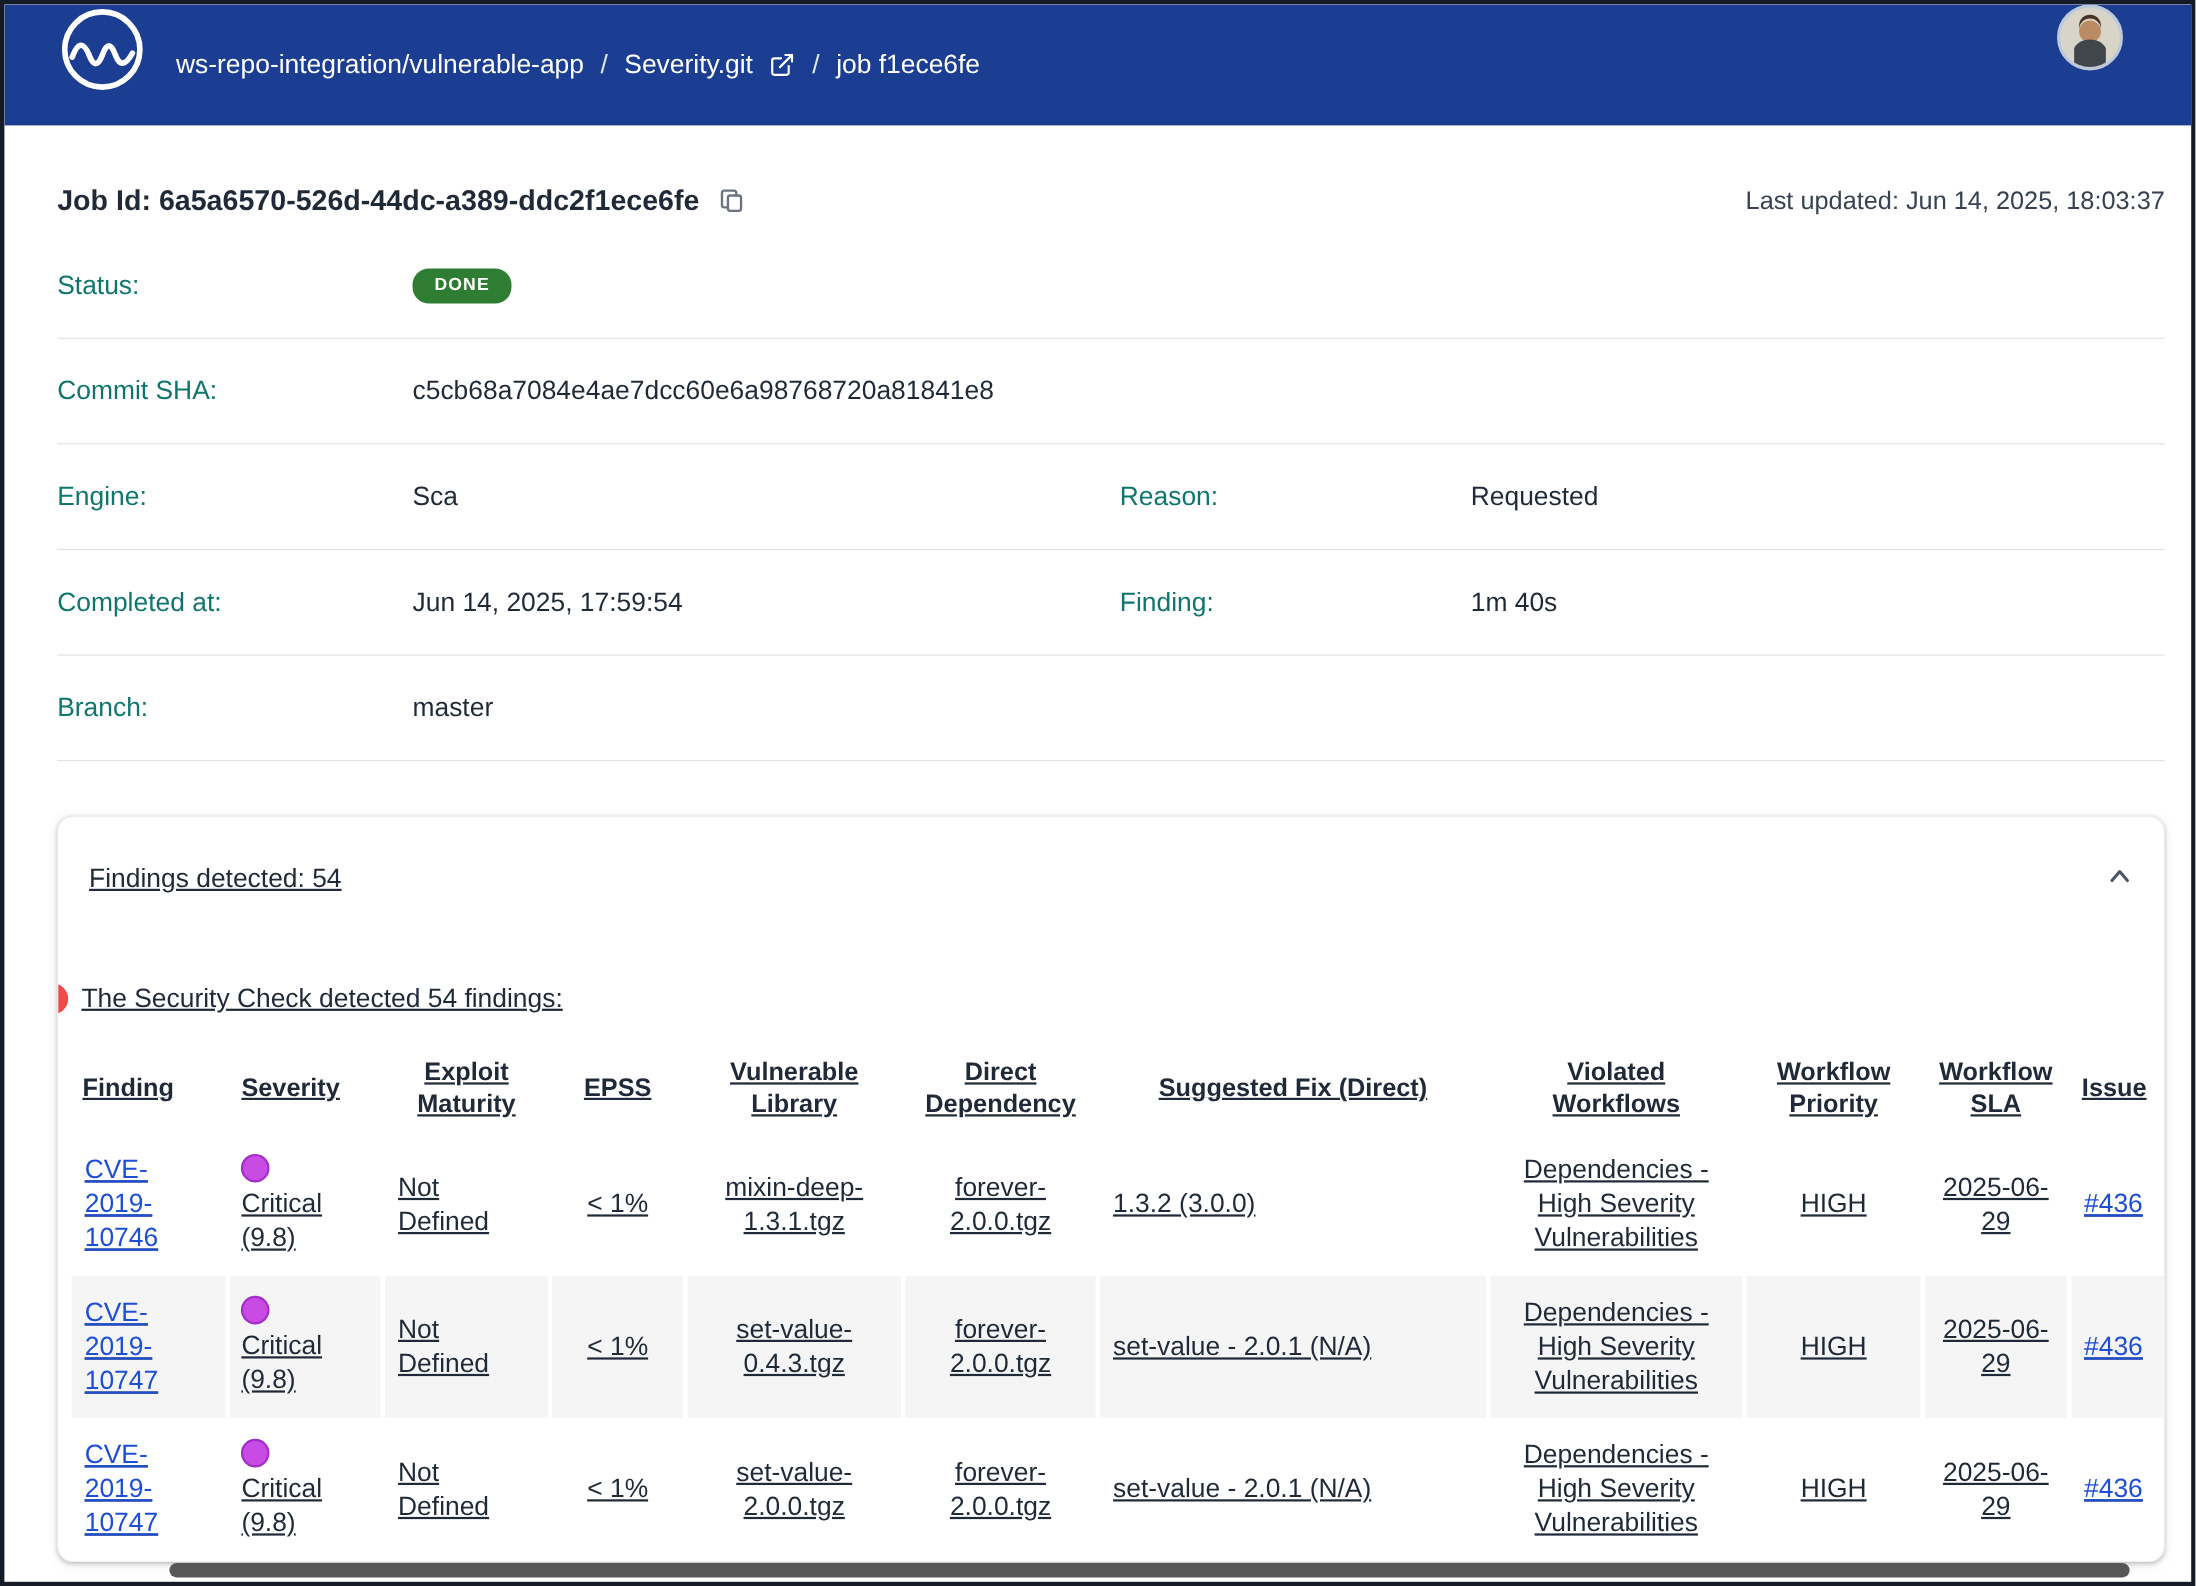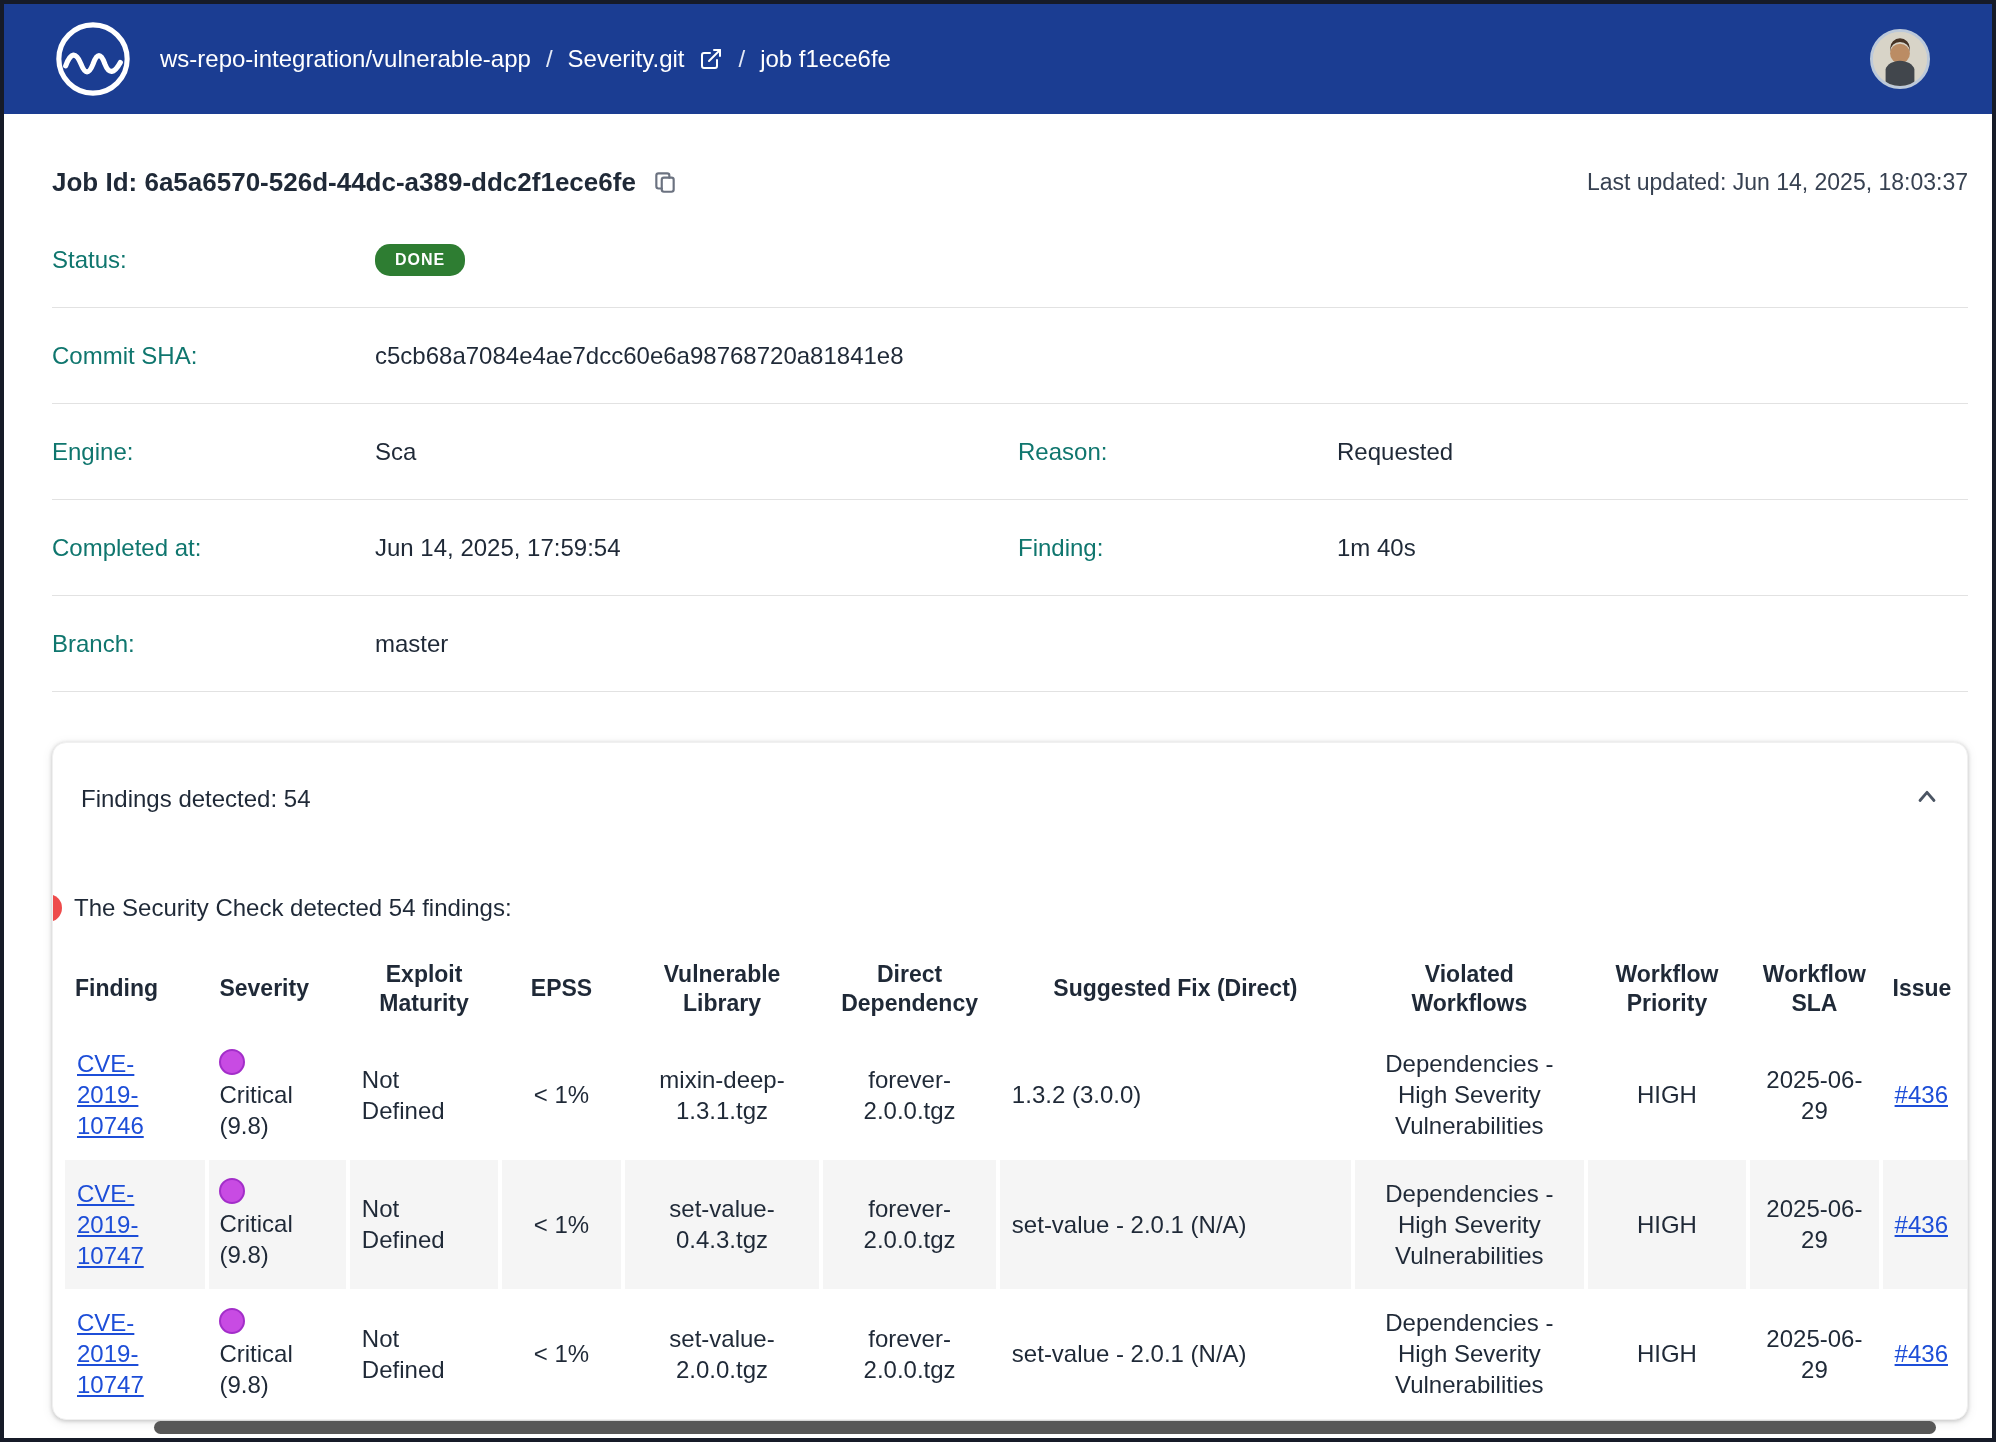--- a/index.html
+++ b/index.html
@@ -5,21 +5,21 @@
   * { box-sizing: border-box; }
   html,body { margin:0; padding:0; background:#fff; }
   .page {
     width:1996px; height:1442px; position:relative; overflow:hidden;
     border:4px solid #161b28; background:#fff;
     font-family:"Liberation Sans", sans-serif; color:#1f2937;
   }
   
   .topbar {
     height:110px; background:var(--topbar-bg,#1b3d92);
-    display:flex; align-items:center; padding:0 62px 0 48px;
+    display:flex; padding:0 62px 0 48px;
   }
   .logo { width:82px; height:82px; flex:0 0 82px; cursor:pointer; }
   .logo svg { width:82px; height:82px; display:block; }
   .breadcrumb { margin-left:26px; display:flex; align-items:center; gap:15px; color:#fff; font-size:24px; white-space:nowrap; }
   .crumb { color:#fff; cursor:pointer; }
   .sep { color:#e3e8f5; }
   .ext { width:24px; height:24px; display:inline-flex; cursor:pointer; }
   .ext svg { width:24px; height:24px; }
   .avatar {
     margin-left:auto; width:60px; height:60px; border-radius:50%;
@@ -42,20 +42,21 @@
   .val.full { grid-column:2 / 5; }
   .badge {
     display:inline-block; background:var(--status-done-bg,#2e7d32); color:#fff;
     font-size:16px; font-weight:700; letter-spacing:1px; padding:7px 20px; border-radius:15px;
   }
   
   .card {
     margin-top:50px; background:#fff; border-radius:14px;
     box-shadow:0 1px 4px rgba(0,0,0,.2), 0 2px 12px rgba(0,0,0,.08);
     border:1px solid #f0f0f0;
+    text-decoration:underline;
   }
   .card-header { display:flex; align-items:center; justify-content:space-between; padding:36px 22px 20px 28px; }
   .card-title { font-size:24px; color:#1f2937; }
   .chev { background:none; border:none; padding:4px; cursor:pointer; }
   .chev svg { width:28px; height:28px; stroke:#4b5563; }
   .card-body { padding:0 8px; overflow:hidden; }
   .alert-row { display:flex; align-items:center; margin-top:56px; font-size:24px; }
   .alert-ico {
     flex:0 0 28px; width:28px; height:28px; border-radius:50%;
     background:var(--alert-icon-bg,#ee4b4b); color:#fff; margin-left:-27px; margin-right:12px;

